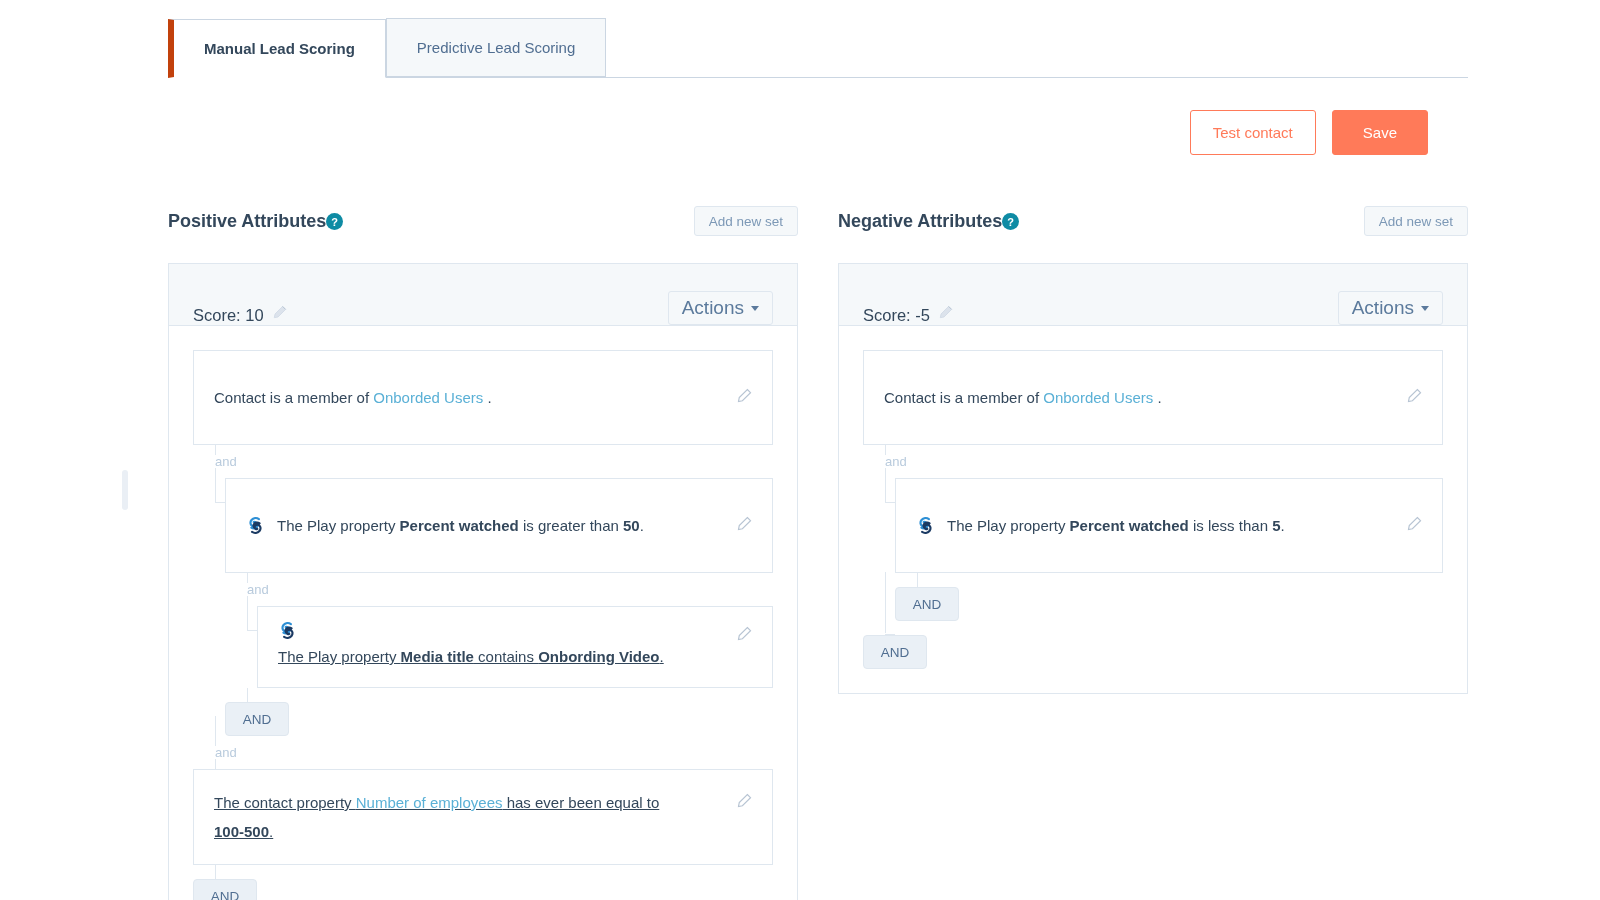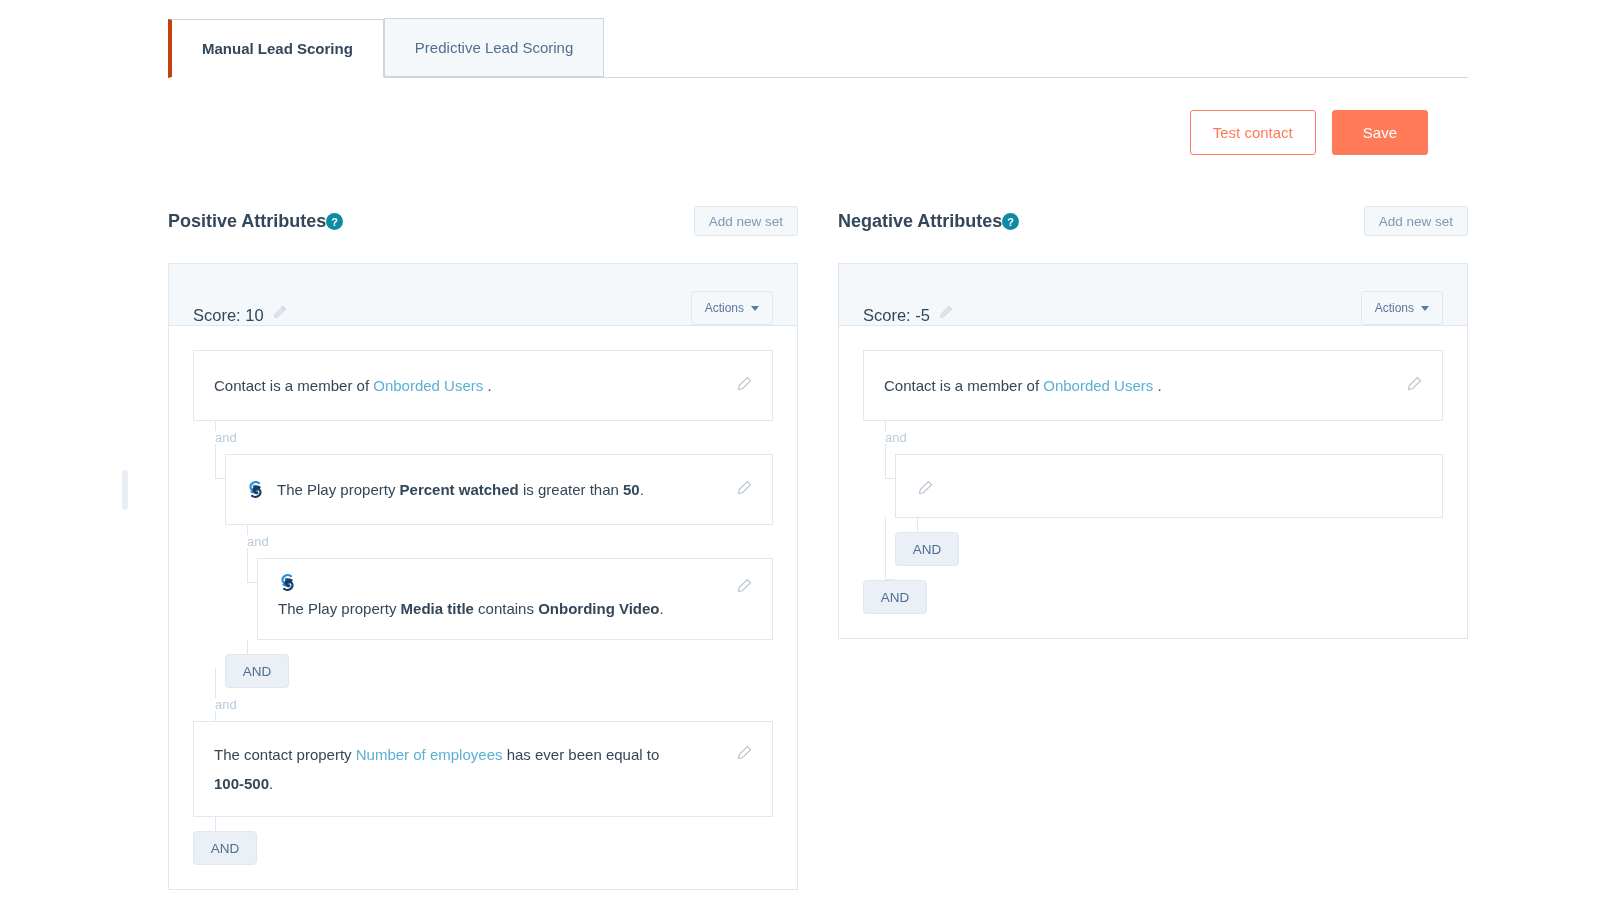--- a/index.html
+++ b/index.html
@@ -38,21 +38,21 @@
     white-space: nowrap;
   }
   .tab.active {
     background: #ffffff;
     color: #33475b;
     font-weight: 600;
     position: relative;
     z-index: 2;
     margin-bottom: -1px;
     border-bottom: 1px solid #ffffff;
-    border-left: 4px solid #c2410c;
+    border-left: 6px solid #c2410c;
   }
   .tab.inactive {
     background: #f5f8fa;
     color: #506e91;
     font-weight: 400;
     border-bottom: 1px solid #cbd6e2;
   }
 
   
   .actionbar {
@@ -155,21 +155,21 @@
     align-items: center;
     gap: 7px;
   }
   .btn-actions {
     height: 34px;
     padding: 0 13px;
     background: #f5f8fa;
     border: 1px solid #dfe7ef;
     border-radius: 3px;
     color: #5b7a9c;
-    font-size: 12px;
+    font-size: 19px;
     font-family: "Liberation Sans", sans-serif;
     cursor: pointer;
     display: flex;
     align-items: center;
     gap: 7px;
   }
   .caret {
     width: 0; height: 0;
     border-left: 4.5px solid transparent;
     border-right: 4.5px solid transparent;
@@ -179,28 +179,28 @@
 
   .set-body { padding: 24px 24px 24px 24px; }
 
   
   .cond-level { position: relative; }
   .cond-level.indent { margin-left: 32px; }
 
   .cond-box {
     border: 1px solid #dfe7ef;
     background: #ffffff;
-    padding: 20px 20px;
+    padding: 32px 20px;
     display: flex;
     align-items: flex-start;
     justify-content: space-between;
     gap: 14px;
     position: relative;
   }
-  .cond-box.twoline { padding: 14px 20px 16px; }
+  .cond-box.twoline { padding: 14px 20px 16px; text-decoration: underline; }
 
   .cond-text {
     font-size: 15px;
     line-height: 29px;
     color: #33475b;
     flex: 1;
   }
   .cond-text .lnk { color: #5ab0d6; }
   .cond-text .bold { font-weight: bold; }
 
@@ -478,20 +478,31 @@
         <div class="and-label">
           <div class="vline" style="left:22px; top:0; height:10px;"></div>
           <span>and</span>
           <div class="vline" style="left:22px; bottom:0; height:10px;"></div>
         </div>
 
         <div class="cond-level indent">
           <div class="vline" style="left:-10px; top:-10px; height:34px;"></div>
           <div class="hline" style="left:-10px; top:24px; width:11px;"></div>
           <div class="cond-box">
+            <div class="cond-inline">
+              <span class="play-icon">
+                <svg width="19" height="19" viewBox="0 0 20 20">
+                  <path d="M13.6 3.2C11.2 1.6 7.8 2 5.8 4.3c-1.6 1.9-1.4 4.5.4 5.8 1.3.9 3.2.7 4.2-.5.8-1 .6-2.4-.4-3.1-.8-.5-1.9-.3-2.4.4 1-.5 2.3-.4 3.2.3 1.4 1 1.7 3 .6 4.4-1.3 1.7-3.9 2-5.7.6" fill="none" stroke="#2d8fd5" stroke-width="2.3" stroke-linecap="round"></path>
+                  <path d="M6.4 16.8C8.8 18.4 12.2 18 14.2 15.7c1.6-1.9 1.4-4.5-.4-5.8-1.3-.9-3.2-.7-4.2.5-.8 1-.6 2.4.4 3.1.8.5 1.9.3 2.4-.4-1 .5-2.3.4-3.2-.3-1.4-1-1.7-3-.6-4.4 1.3-1.7 3.9-2 5.7-.6" fill="none" stroke="#1b3a63" stroke-width="2.3" stroke-linecap="round"></path>
+                </svg>
+              </span>
+              <div class="cond-text">
+                <span>The Play property </span><span class="bold">Percent watched</span><span> is less than </span><span class="bold">5</span><span>.</span>
+              </div>
+            </div>
             <span class="pencil">
               <svg width="17" height="17" viewBox="0 0 16 16">
                 <path d="M11.6 1.4l3 3-7.6 7.6-3.7.7.7-3.7z" fill="none" stroke="#b7c4d3" stroke-width="1.1"></path>
               </svg>
             </span>
           </div>
         </div>
 
         <div class="and-wrap" style="margin-left:32px;">
           <div class="vline" style="left:22px; top:0; height:14px;"></div>

